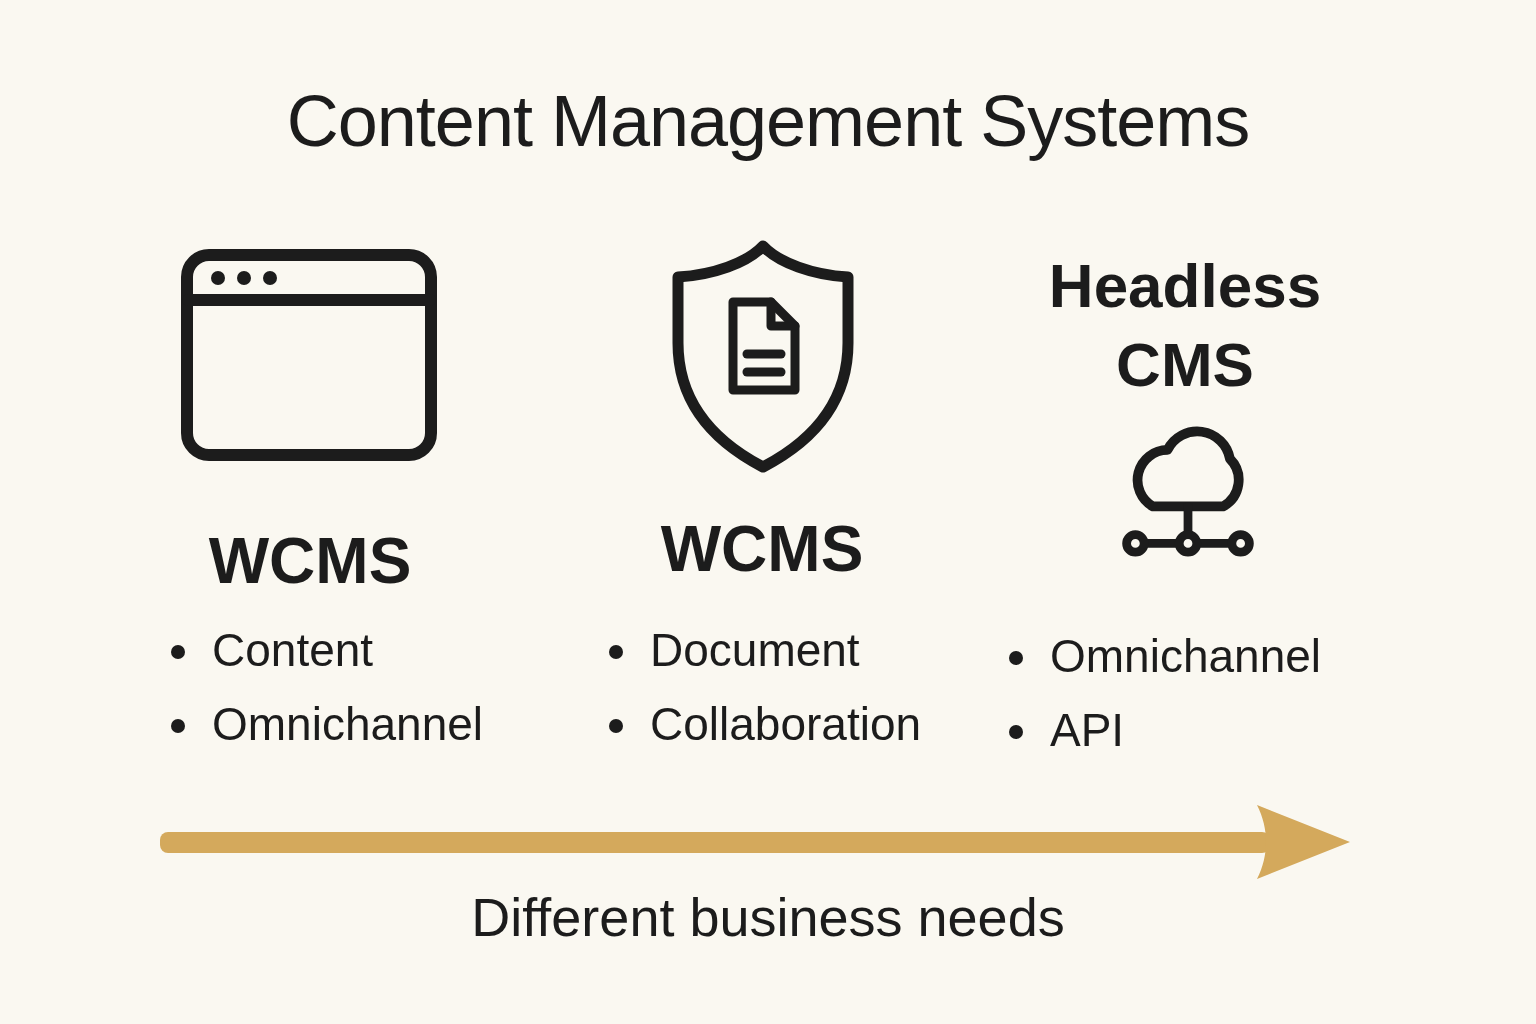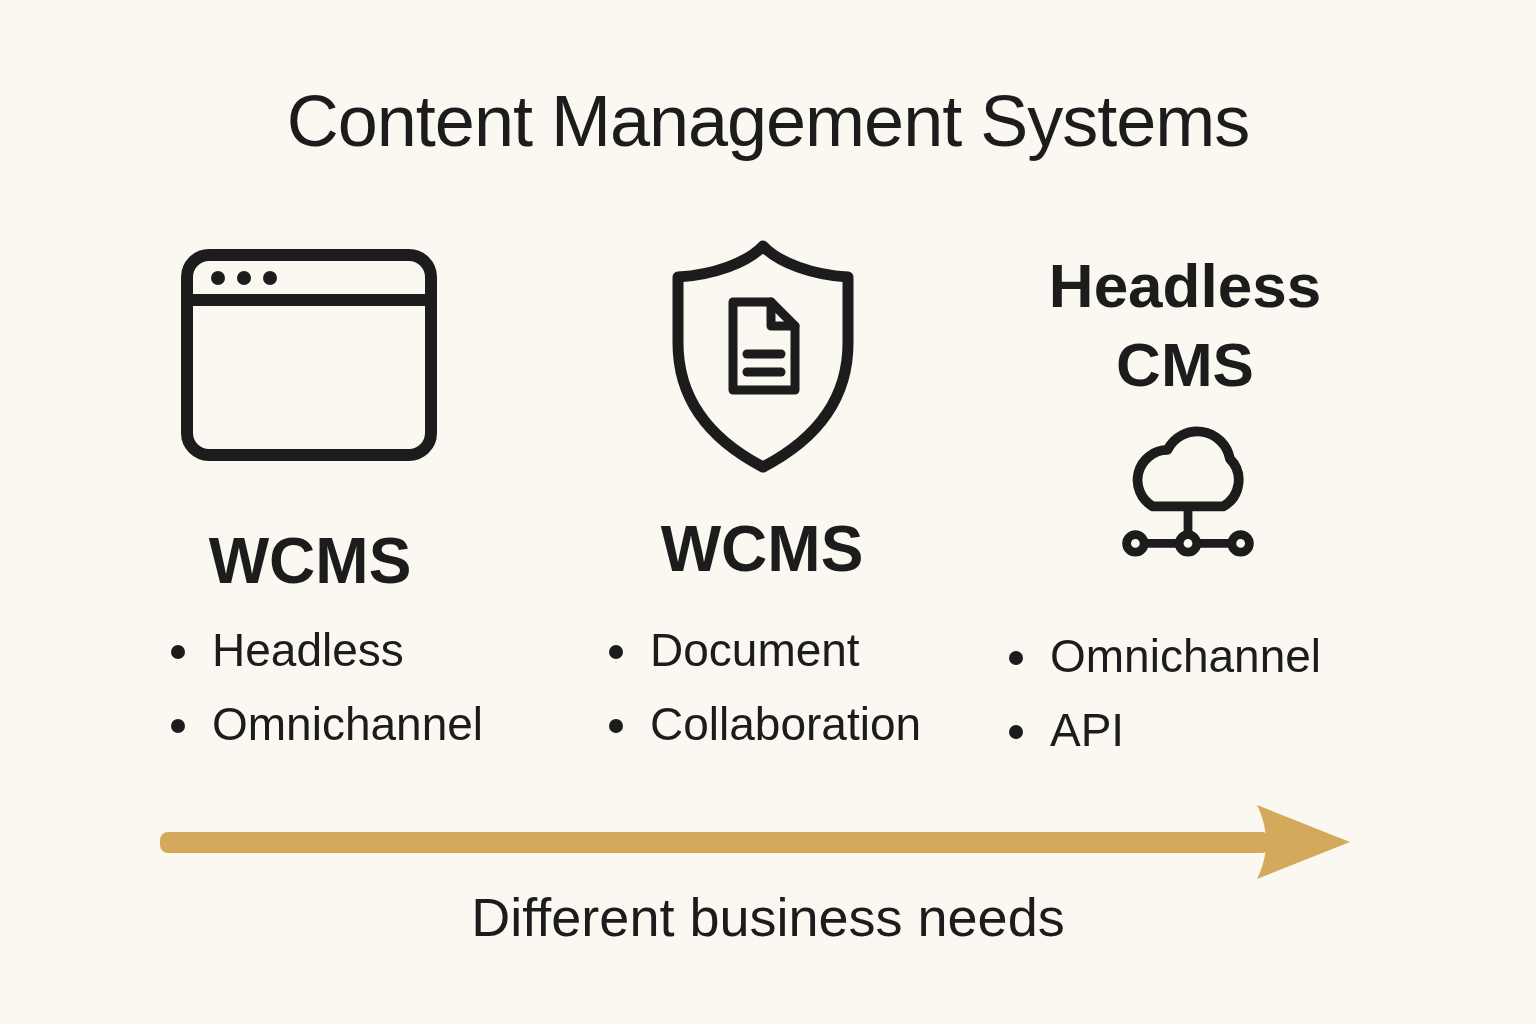--- a/index.html
+++ b/index.html
@@ -69,21 +69,21 @@
     <line x1="8" y1="52" x2="250" y2="52"></line>
     <g fill="#1C1C1C" stroke="none">
       <circle cx="38" cy="30" r="7"></circle>
       <circle cx="64" cy="30" r="7"></circle>
       <circle cx="90" cy="30" r="7"></circle>
     </g>
   </svg>
 </div>
 <div class="abs heading" id="wcms-heading">WCMS</div>
 <ul class="abs bullets" id="wcms-bullets">
-  <li>Headless</li>
+  <li>Content</li>
   <li>Omnichannel</li>
 </ul>
 
 <div class="abs icon-wrap" id="ecms-icon">
   <svg width="196" height="236" viewBox="0 0 196 236" fill="none" stroke="#1C1C1C" stroke-width="11" stroke-linejoin="round" stroke-linecap="round">
     <path d="M98 8 C 82 25, 48 37, 13 39 L13 105 C13 165 50 204 98 229 C146 204 183 165 183 105 L183 39 C148 37 114 25 98 8 Z"></path>
     <g stroke-width="9">
       <path d="M68 64 H106 L130 88 V152 H68 Z"></path>
       <path d="M106 64 V88 H130"></path>
       <line x1="82" y1="116" x2="116" y2="116"></line>

